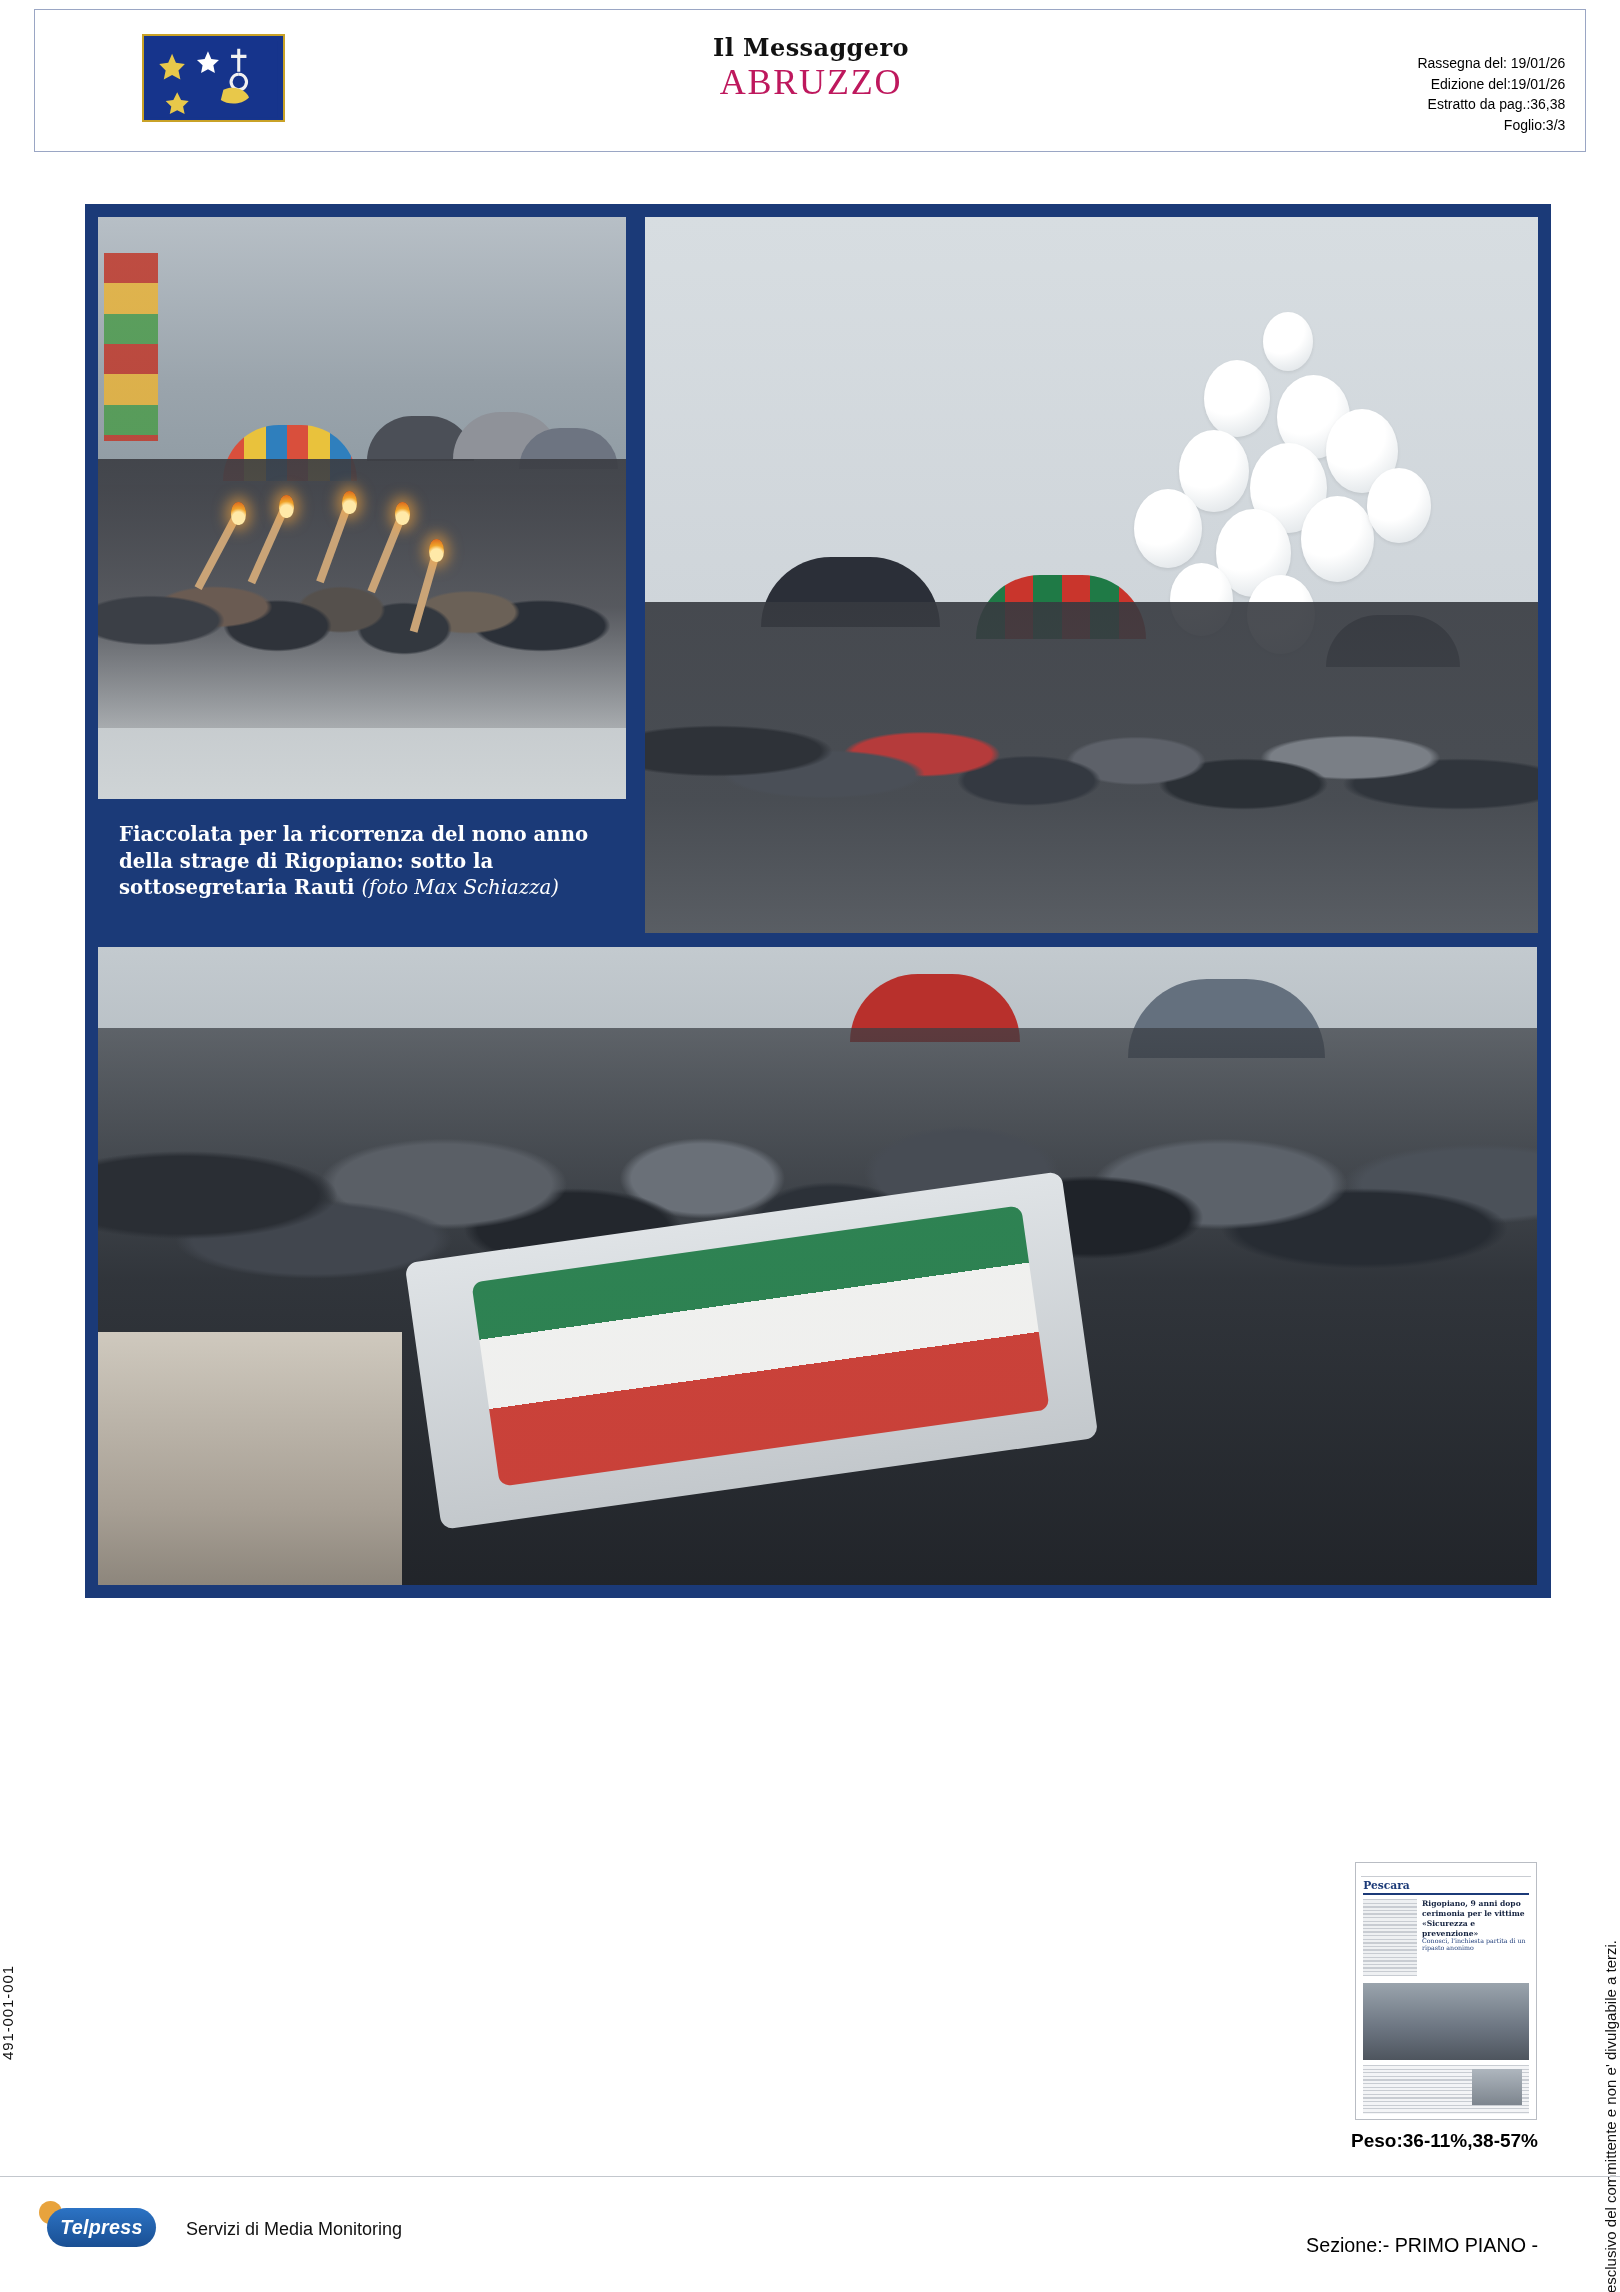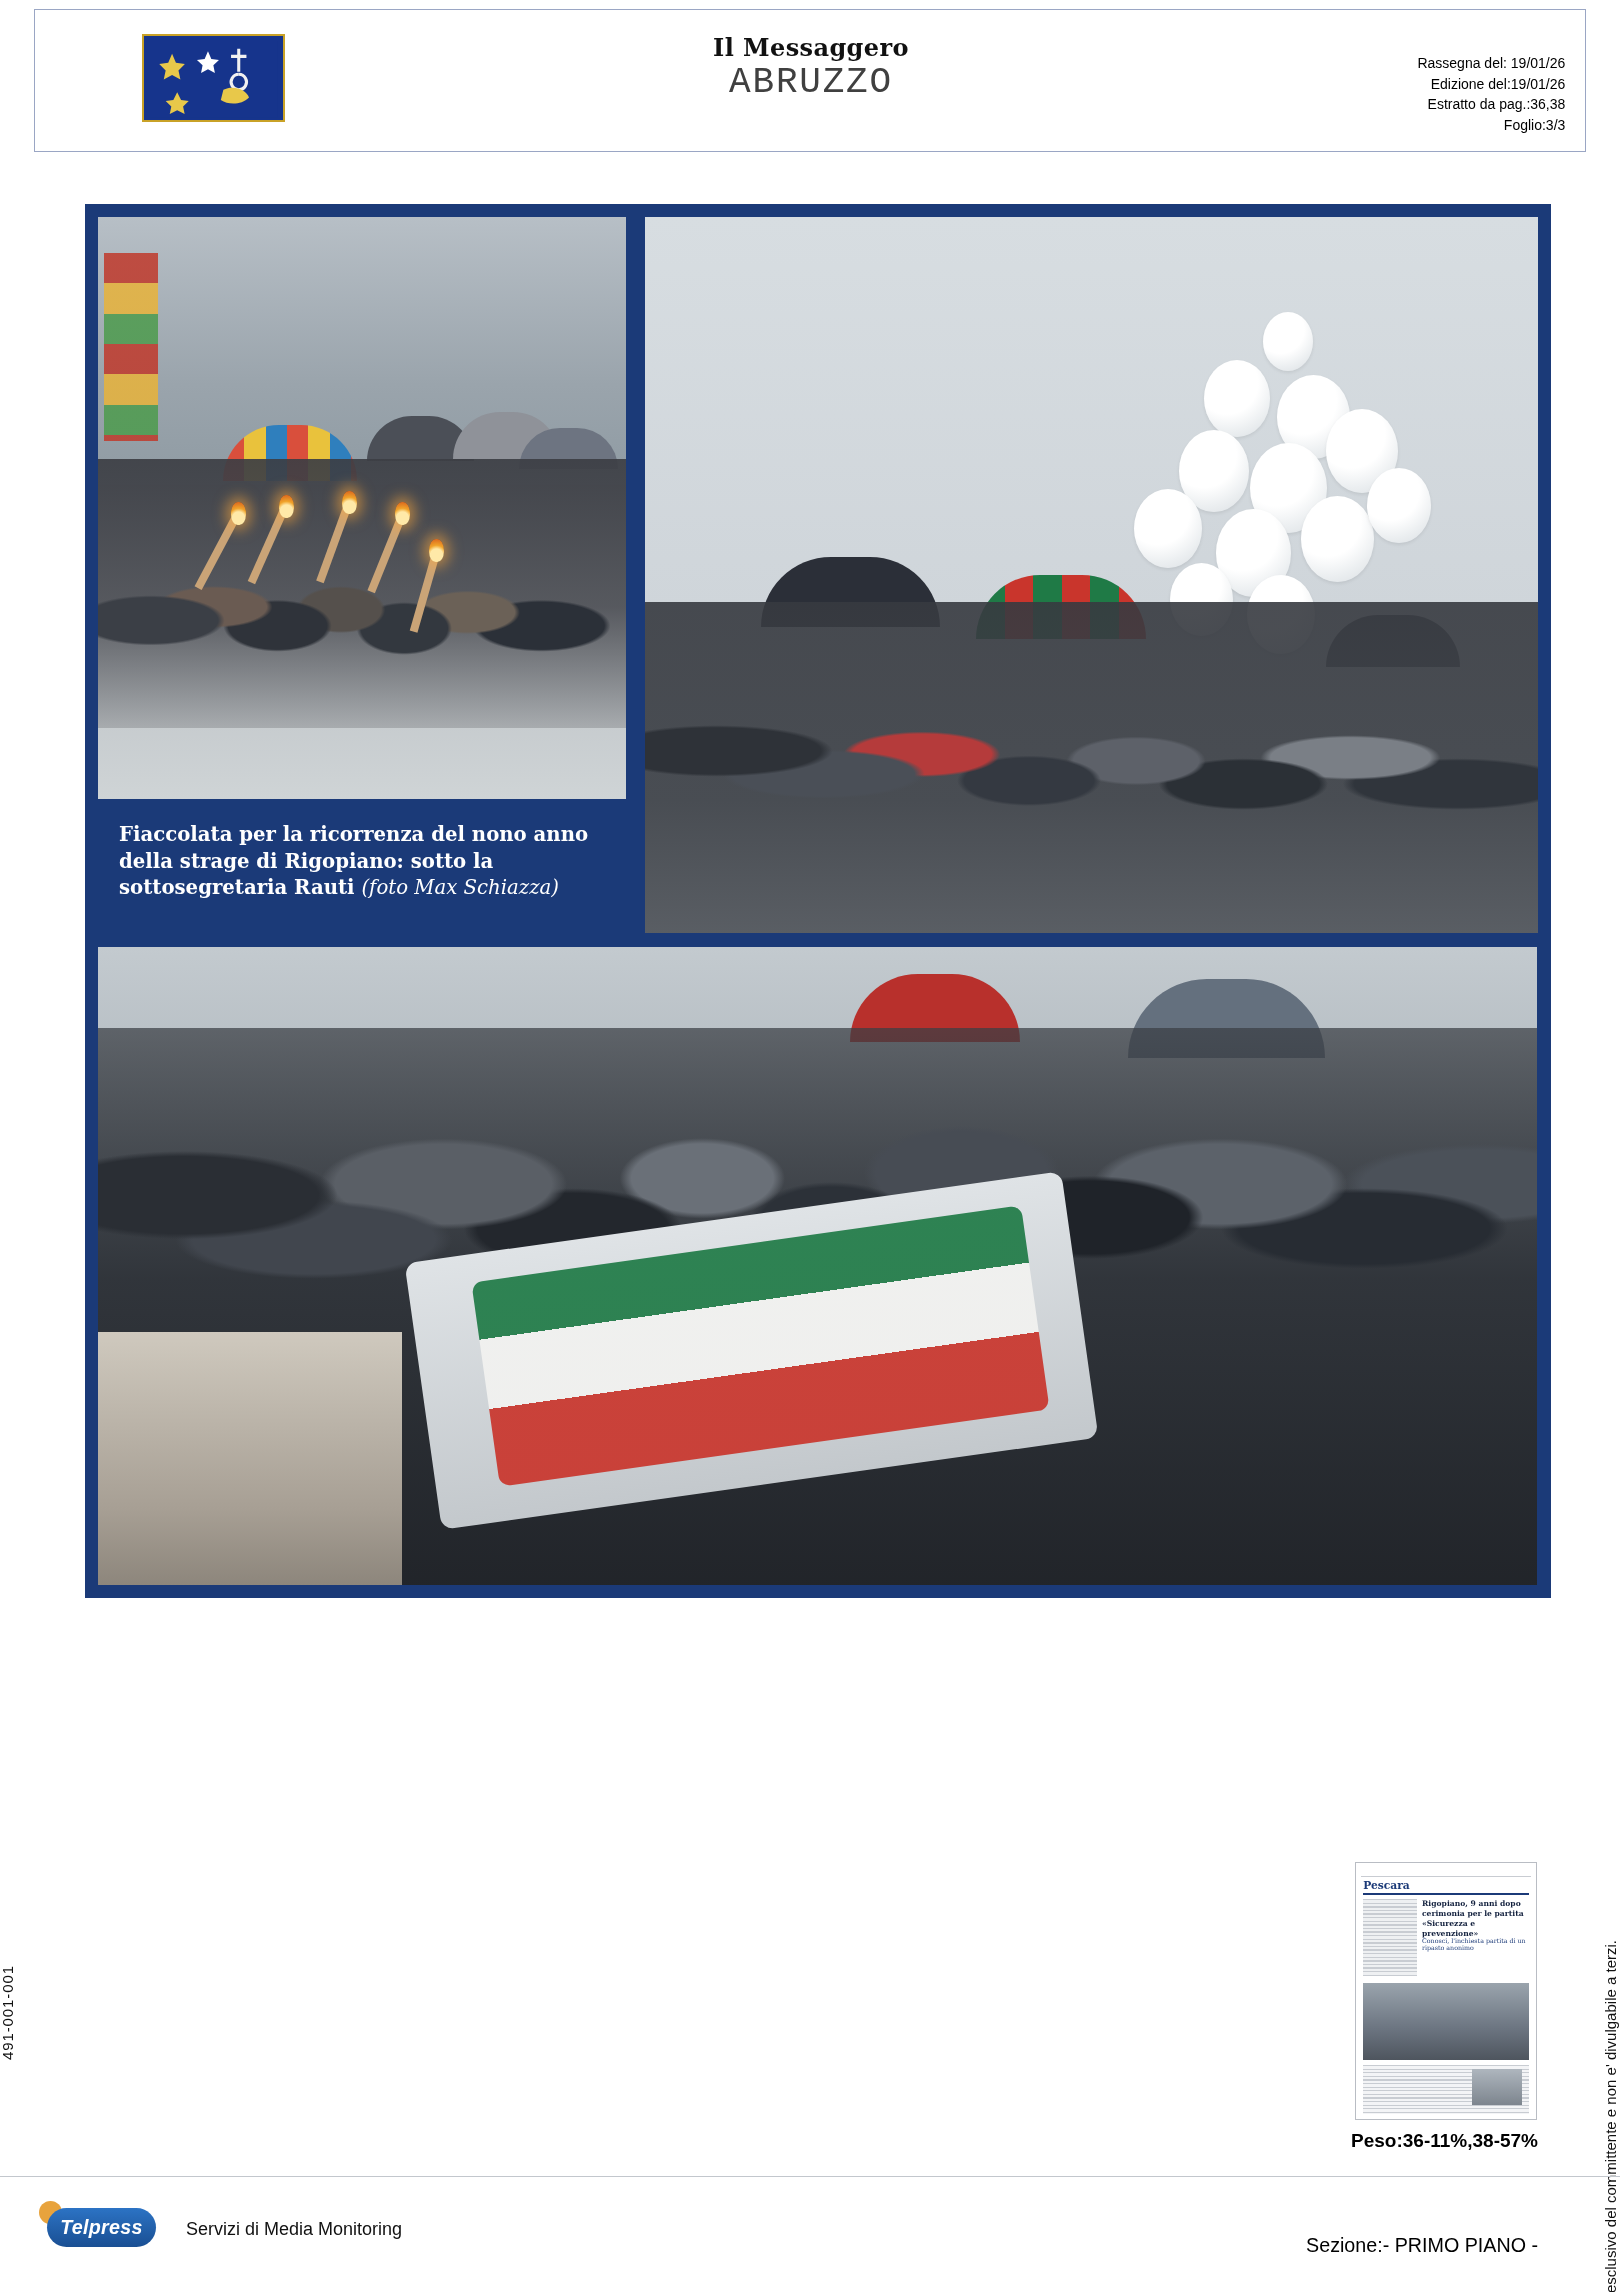--- a/index.html
+++ b/index.html
@@ -57,24 +57,24 @@
   }
   .masthead .m-top {
     font-family: "DejaVu Serif", serif;
     font-weight: bold;
     font-size: 24px;
     letter-spacing: 0.4px;
     color: #111;
     line-height: 1.1;
   }
   .masthead .m-bottom {
-    font-family: Liberation Mono, monospace;
+    font-family: Liberation Serif, serif;
     font-size: 36px;
     letter-spacing: 1.8px;
-    color: #404040;
+    color: #be185d;
     line-height: 1.1;
     margin-top: 1.8px;
   }
   .header-meta {
     position: absolute;
     right: 19.7px;
     top: 43px;
     text-align: right;
     font-size: 14px;
     line-height: 1.48;
@@ -457,21 +457,21 @@
     </div>
   </div>
 
   <div class="thumb">
     <div class="thumb-head"></div>
     <div class="thumb-title">Pescara</div>
     <div class="thumb-rule"></div>
     <div class="thumb-col"></div>
     <div class="thumb-headline">
       <div>Rigopiano, 9 anni dopo</div>
-      <div>cerimonia per le partita</div>
+      <div>cerimonia per le vittime</div>
       <div>«Sicurezza e prevenzione»</div>
     </div>
     <div class="thumb-sub">Conosci, l'inchiesta partita di un ripasto anonimo</div>
     <div class="thumb-photo"></div>
     <div class="thumb-body">
       <div class="thumb-body-box"></div>
     </div>
   </div>
 
   <div class="peso">Peso:36-11%,38-57%</div>

